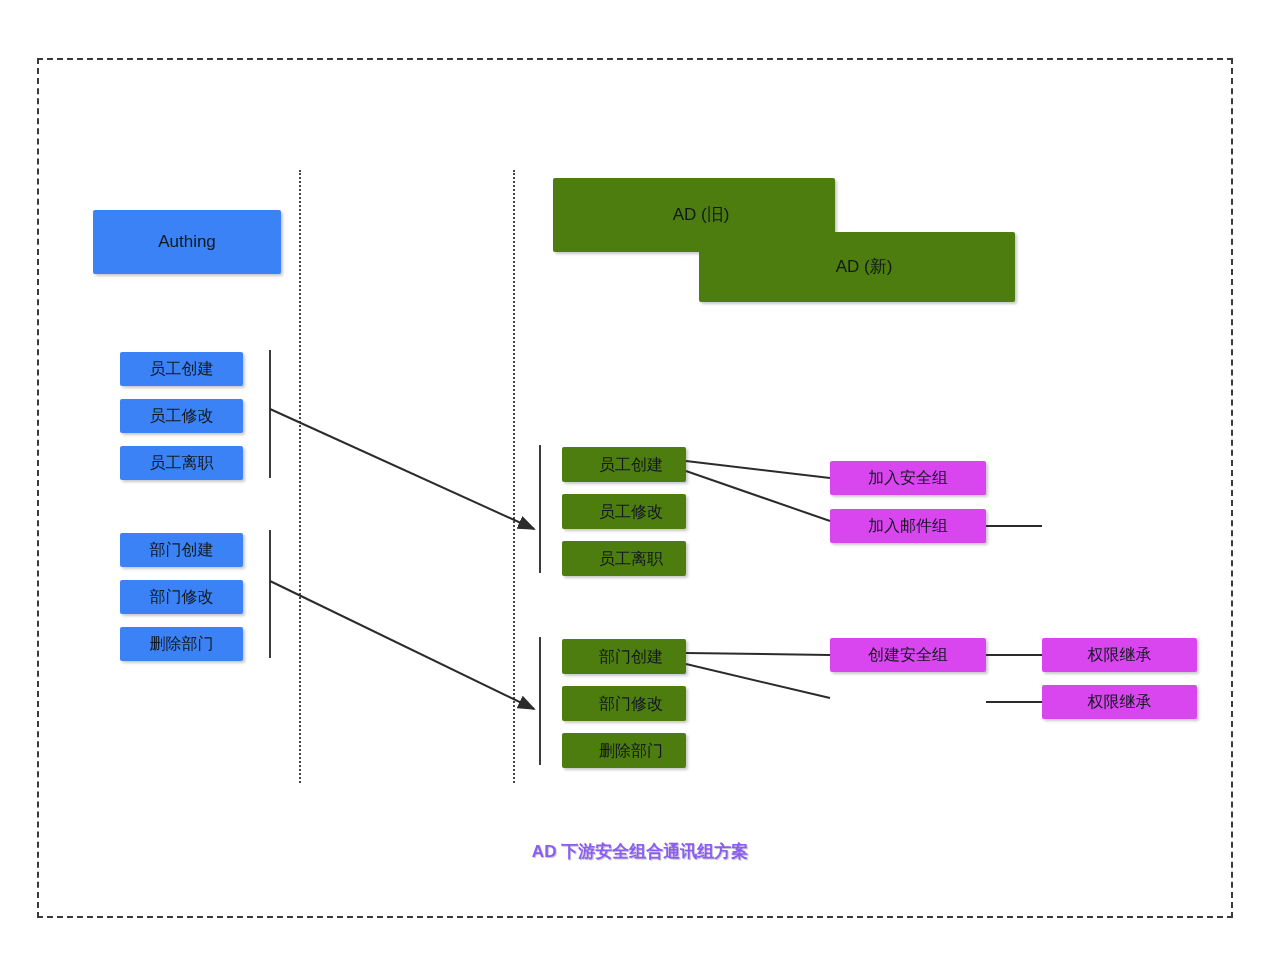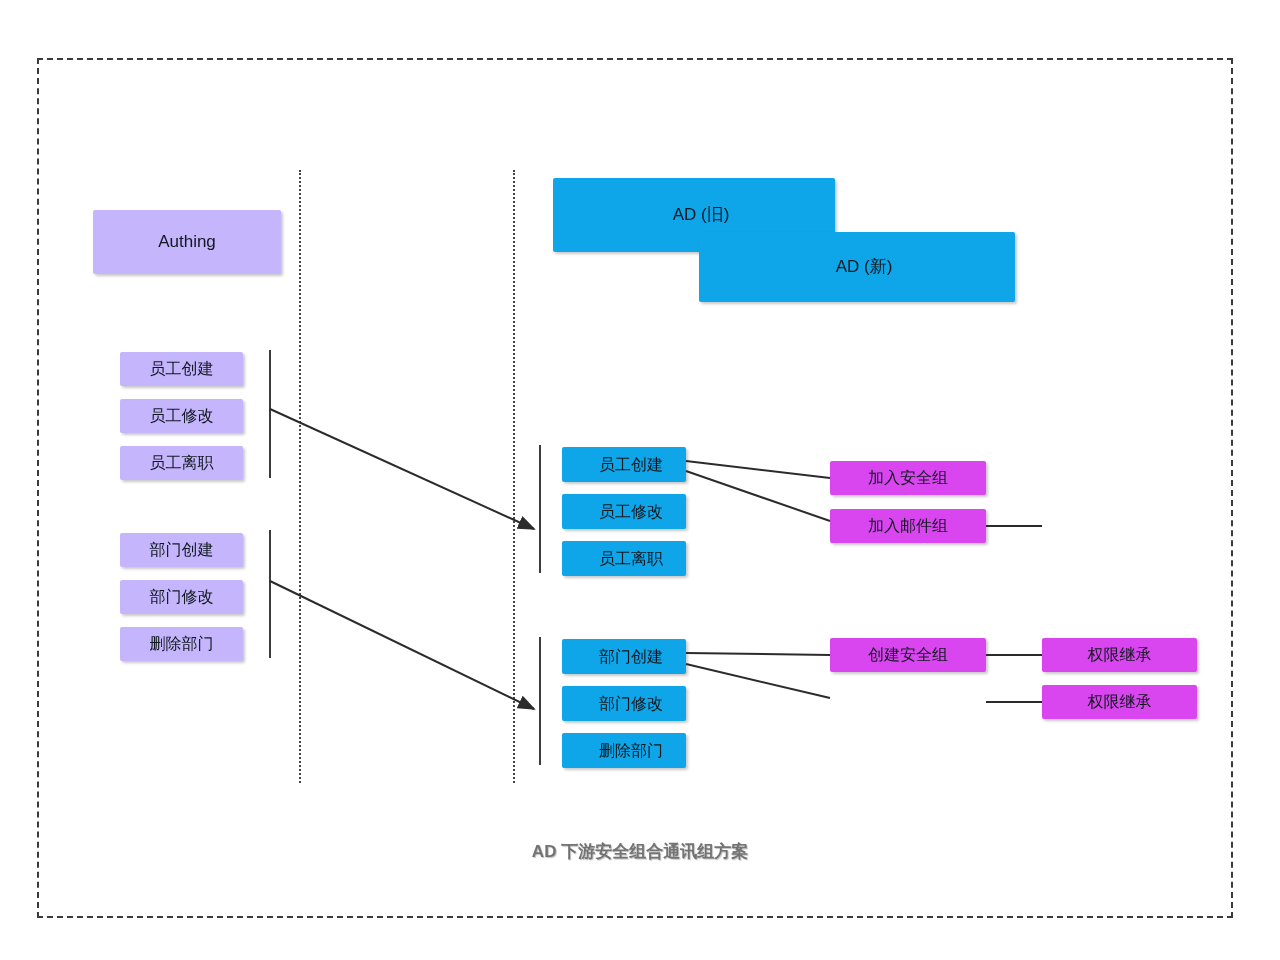--- a/index.html
+++ b/index.html
@@ -43,41 +43,41 @@
     align-items: center;
     justify-content: center;
     text-align: center;
     color: #11181f;
     font-size: 16px;
     line-height: 1.2;
     border-radius: 2px;
     box-shadow: 2px 2px 3px rgba(0,0,0,0.22);
     padding: 0 6px;
   }
-  .node.blue   { background: #c4b5fd; }
-  .node.orange { background: #0ea5e9; padding-left: 20px; }
+  .node.blue   { background: #3b82f6; }
+  .node.orange { background: #4d7c0f; padding-left: 20px; }
   .node.green  { background: #d946ef; }
   .node.big    { font-size: 17px; }
   svg.overlay {
     position: absolute;
     left: 0;
     top: 0;
     width: 1280px;
     height: 960px;
     pointer-events: none;
   }
   .caption {
     position: absolute;
     left: 0;
     top: 840px;
     width: 1280px;
     text-align: center;
     font-size: 17px;
     font-weight: bold;
-    color: #737373;
+    color: #8b5cf6;
     text-shadow: 1px 1px 1px rgba(0,0,0,0.25);
   }
 </style>
 </head>
 <body>
 
 <div id="canvas">
 
   <div class="outer-frame"></div>
 

